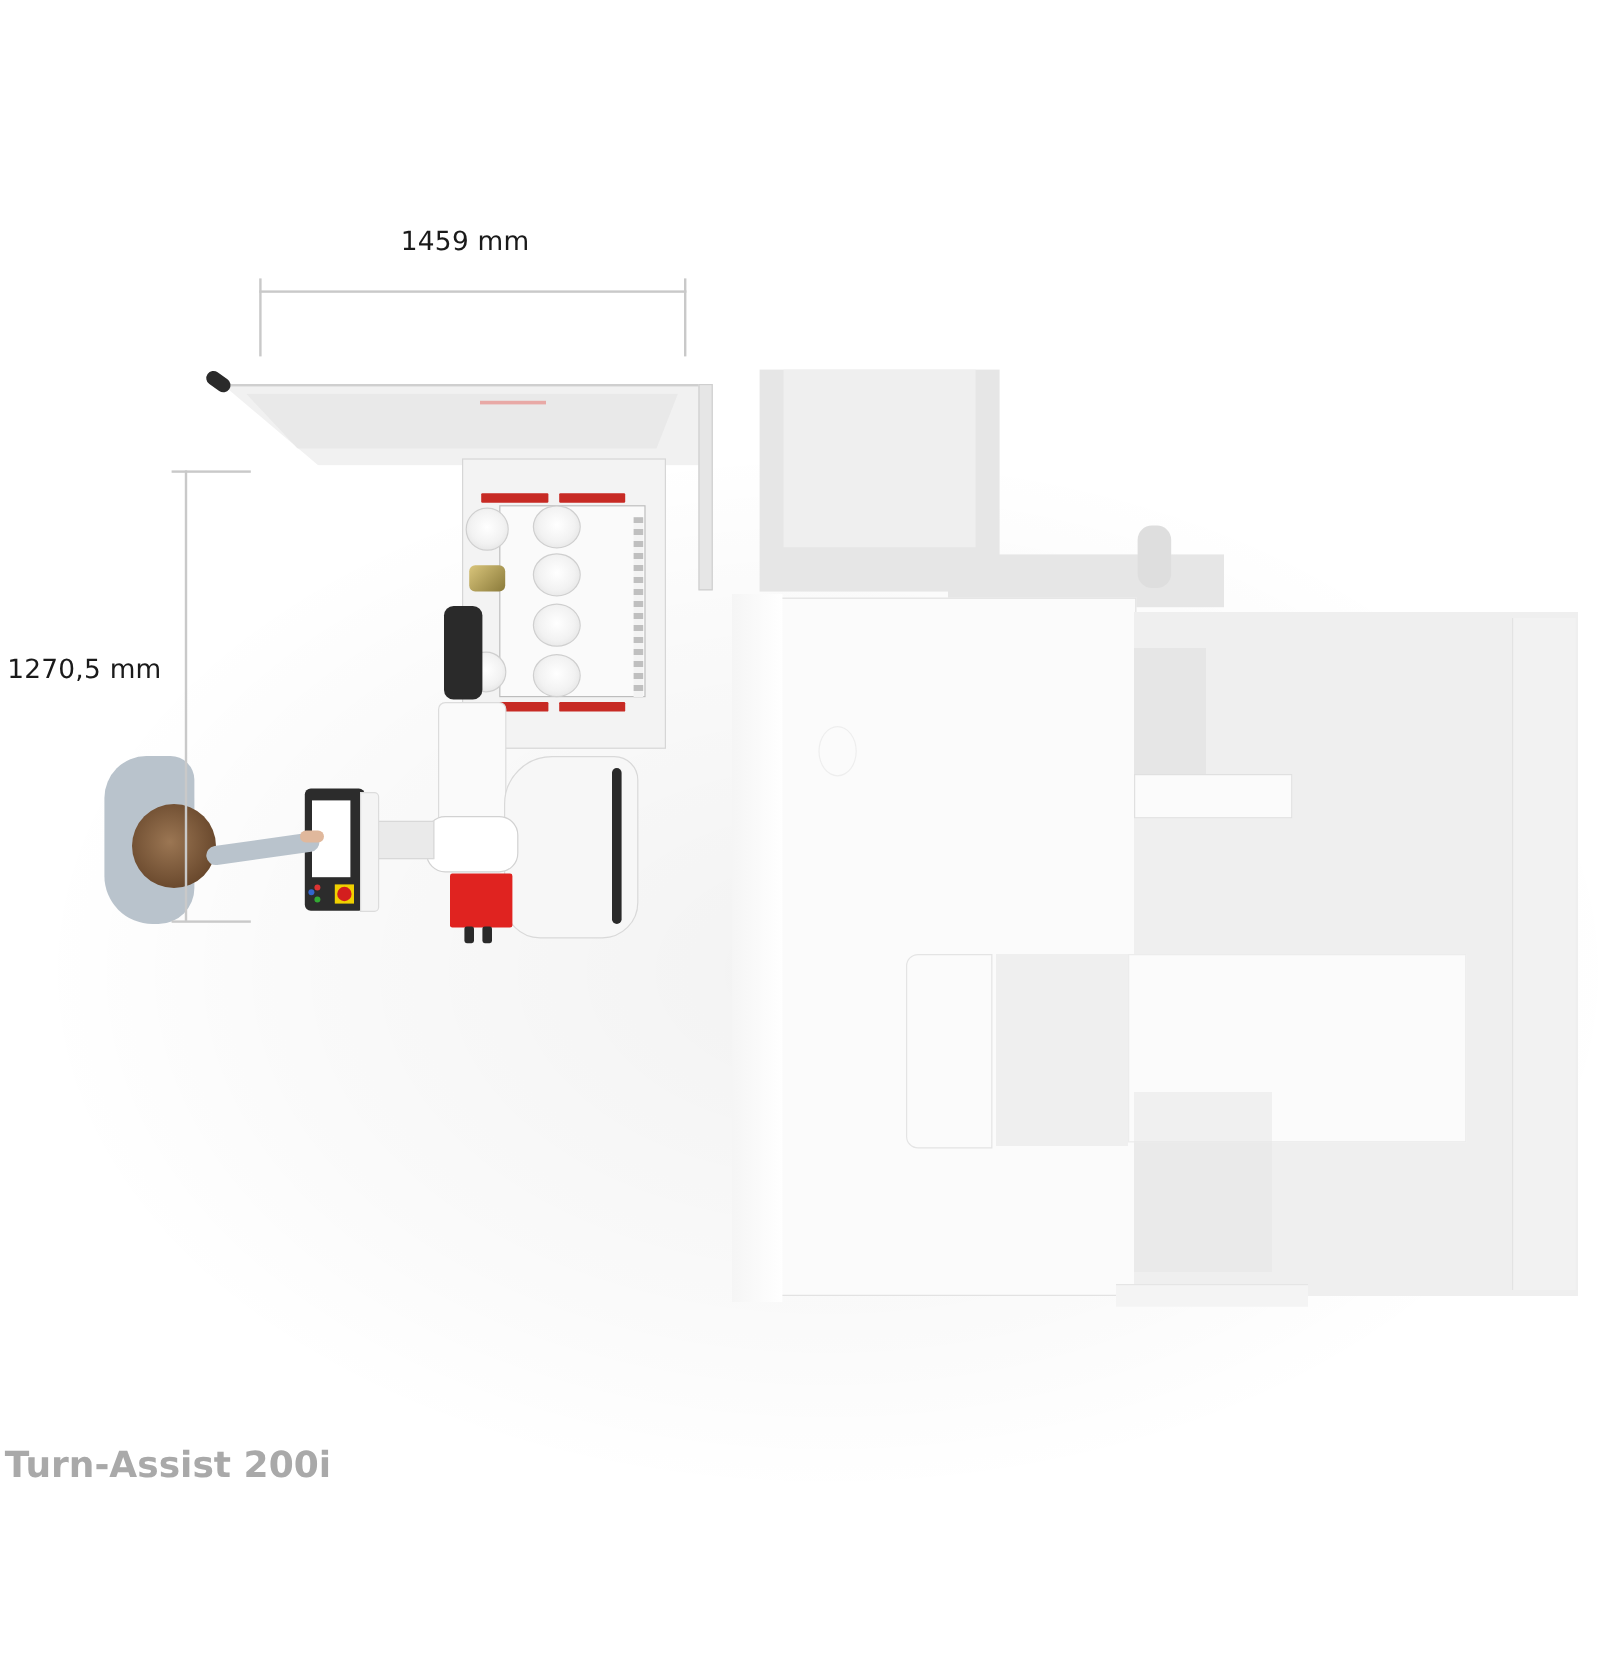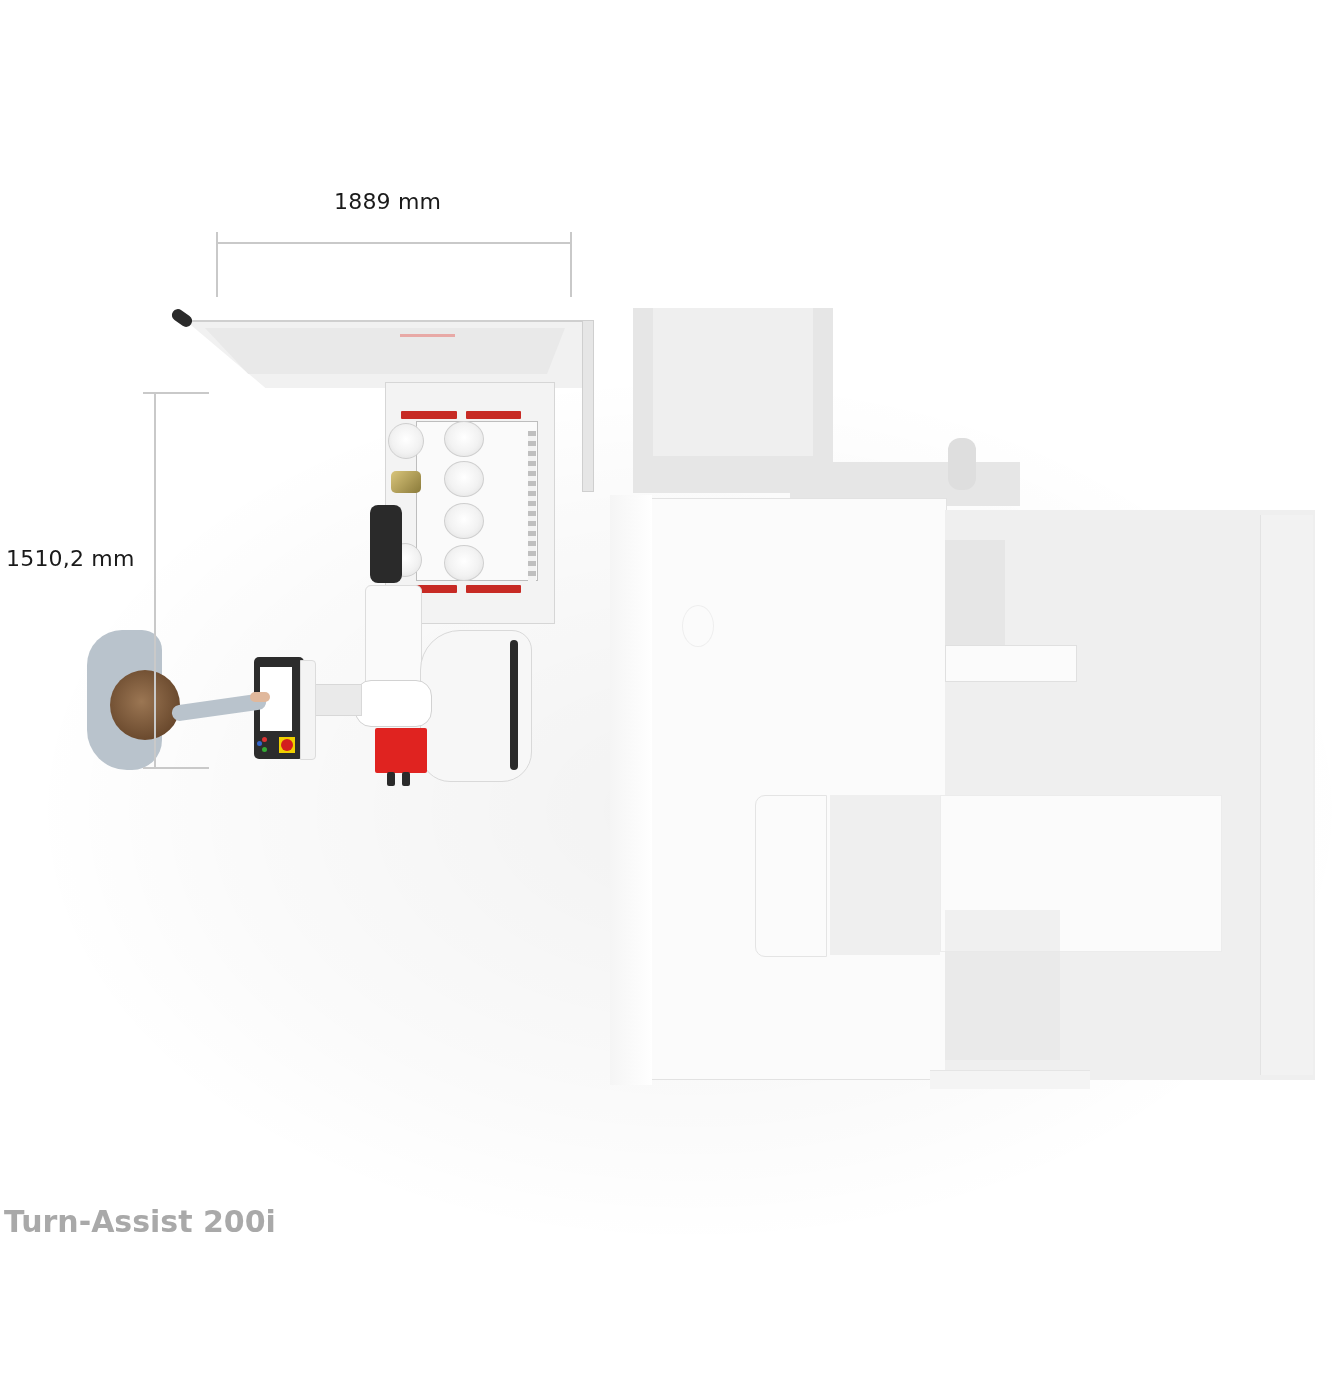--- a/index.html
+++ b/index.html
@@ -106,20 +106,20 @@
 <div class="abs" style="left:82px;top:622px;width:190px;height:150px;">
   <div class="abs" style="left:5px;top:8px;width:75px;height:140px;background:#b9c3cc;border-radius:35px 20px 30px 40px;"></div>
   <div class="abs" style="left:28px;top:48px;width:70px;height:70px;border-radius:50%;background:radial-gradient(circle at 45% 45%, #9b7653 0%, #6b4a2e 70%, #4d3520 100%);"></div>
   <div class="abs" style="left:90px;top:84px;width:95px;height:16px;background:#b9c3cc;border-radius:8px;transform:rotate(-8deg);transform-origin:left center;"></div>
   <div class="abs" style="left:168px;top:70px;width:20px;height:10px;background:#e0b89c;border-radius:5px;"></div>
 </div>
 
 <div class="abs dim-line" style="left:216px;top:242px;width:356px;height:1.5px;"></div>
 <div class="abs dim-line" style="left:216px;top:232px;width:1.5px;height:65px;"></div>
 <div class="abs dim-line" style="left:570px;top:232px;width:1.5px;height:65px;"></div>
-<div class="abs dim-text" style="left:334px;top:189px;">1889 mm</div>
+<div class="abs dim-text" style="left:334px;top:189px;">1459 mm</div>
 
 <div class="abs dim-line" style="left:154px;top:392px;width:1.5px;height:376px;"></div>
 <div class="abs dim-line" style="left:143px;top:392px;width:66px;height:1.5px;"></div>
 <div class="abs dim-line" style="left:143px;top:767px;width:66px;height:1.5px;"></div>
-<div class="abs dim-text" style="left:6px;top:546px;">1510,2 mm</div>
+<div class="abs dim-text" style="left:6px;top:546px;">1270,5 mm</div>
 
 <div class="abs caption" style="left:4px;top:1204px;">Turn-Assist 200i</div>
 
 </body></html>

